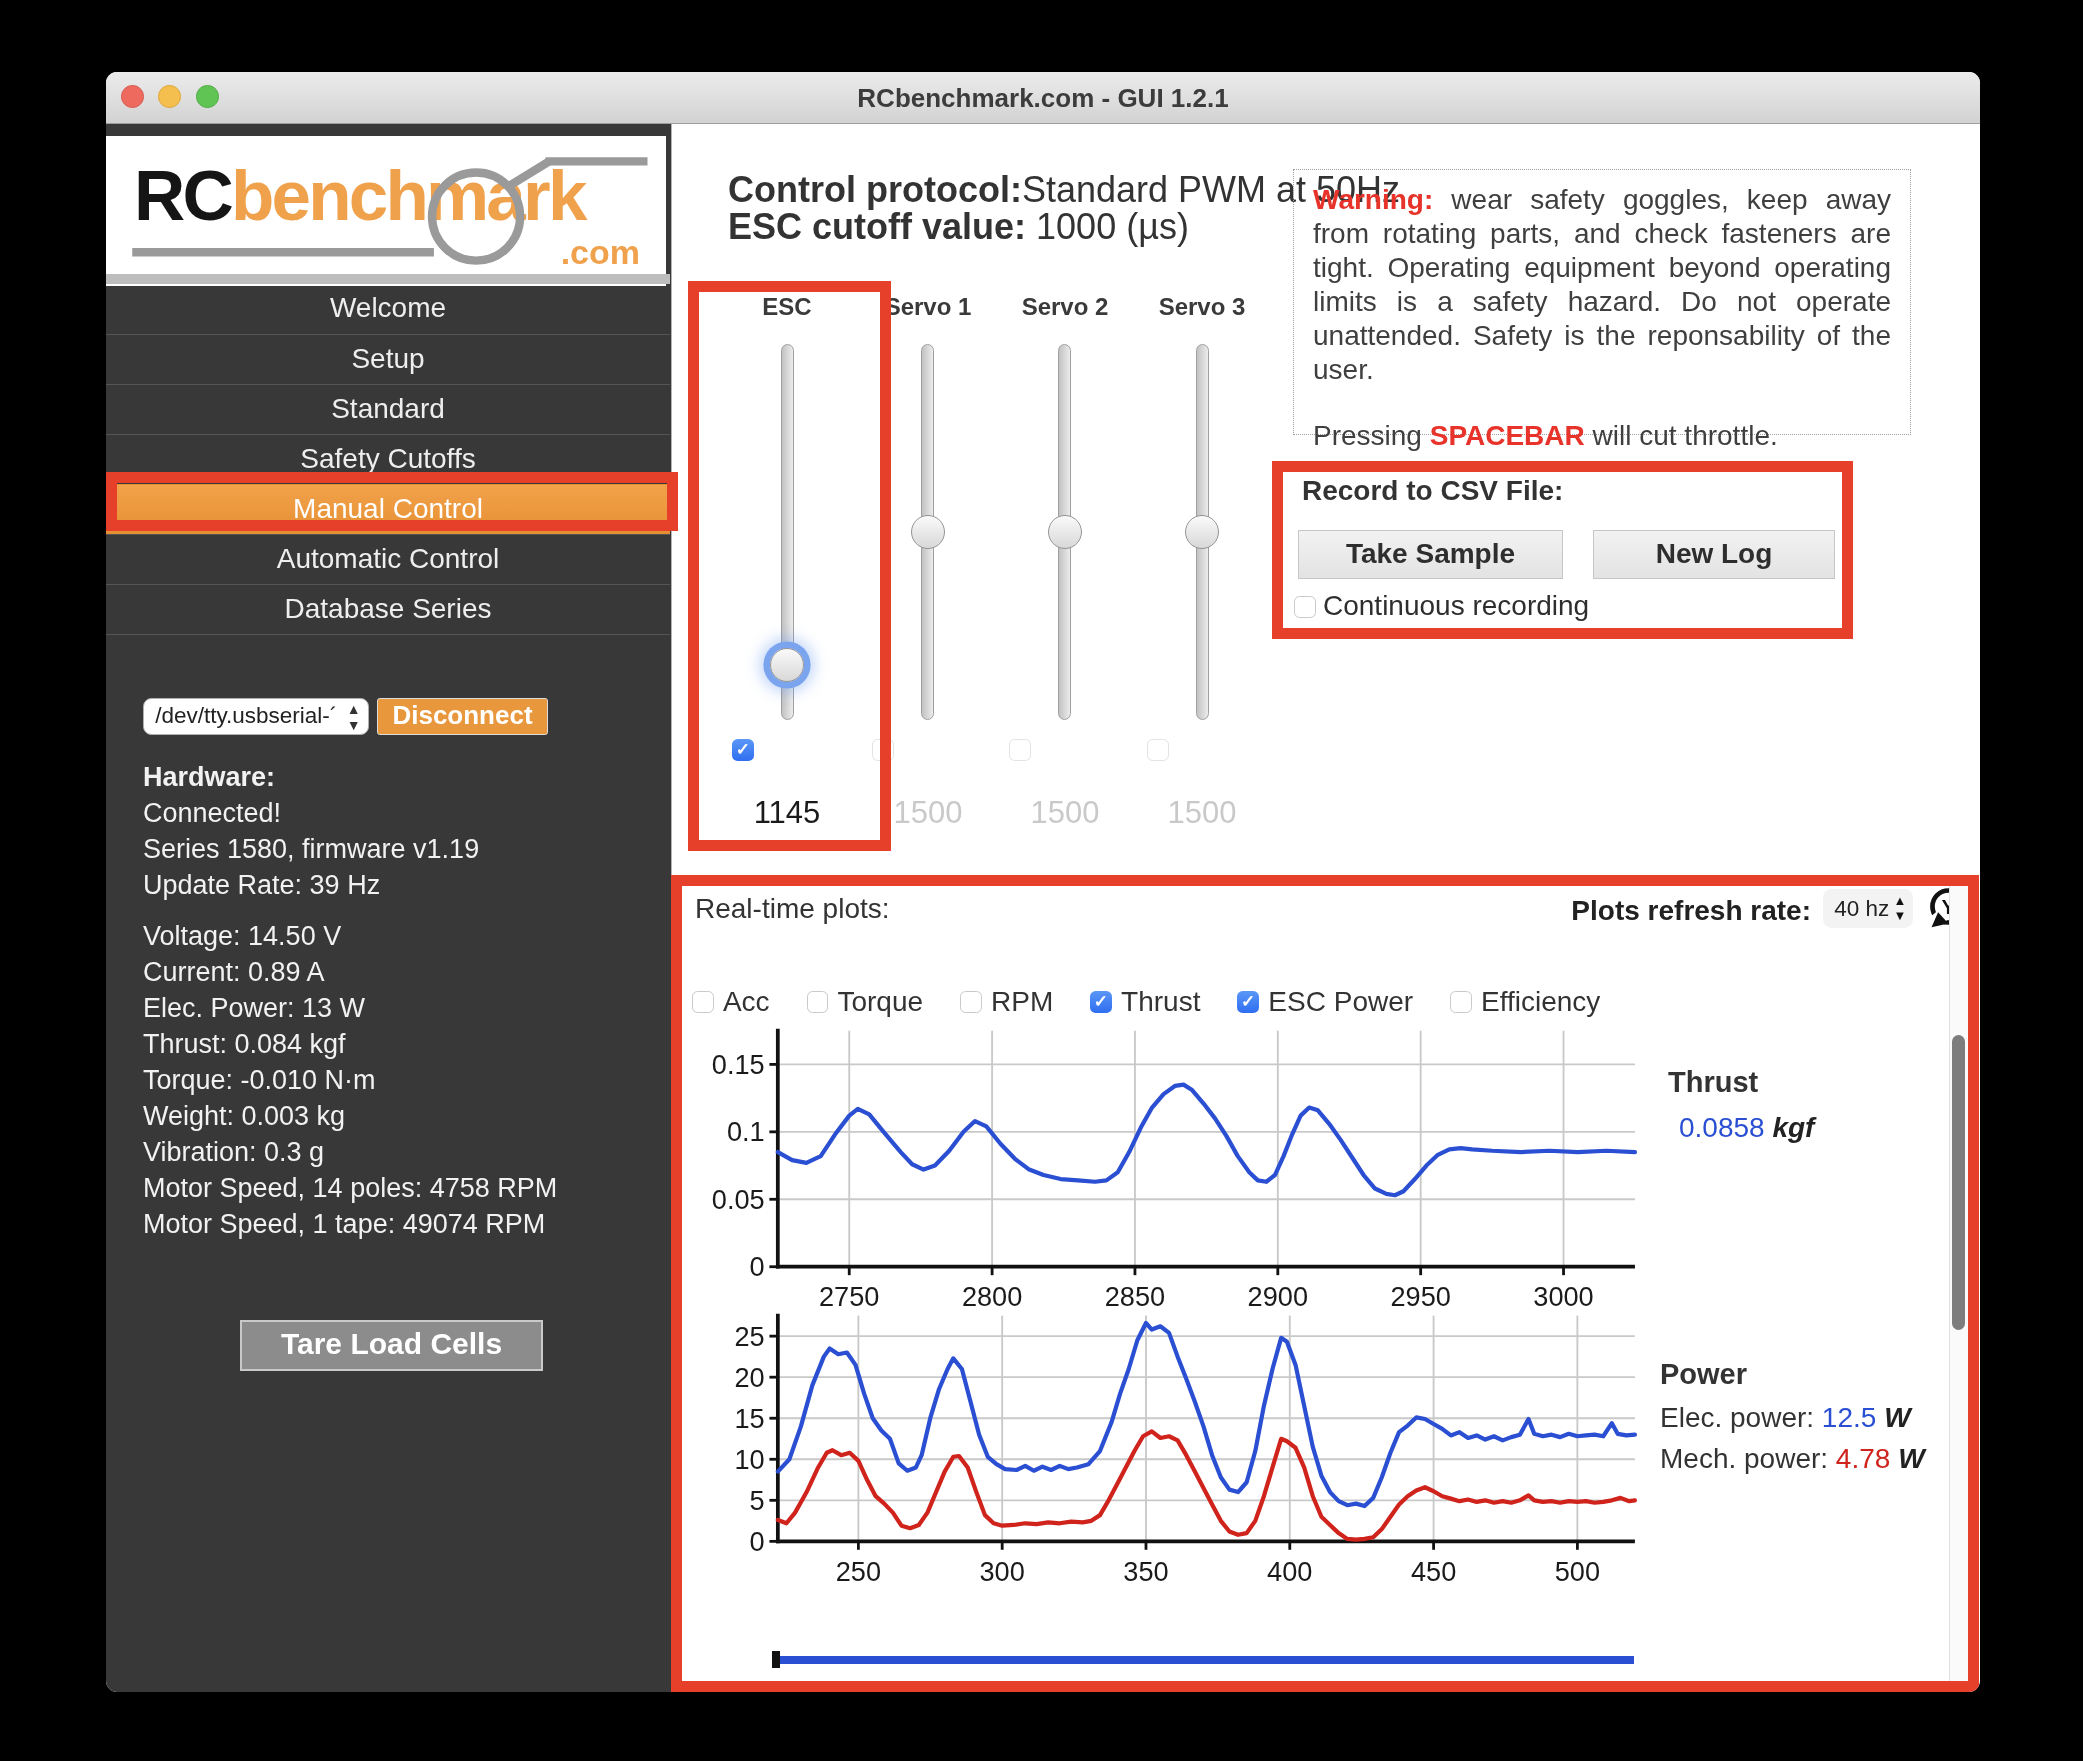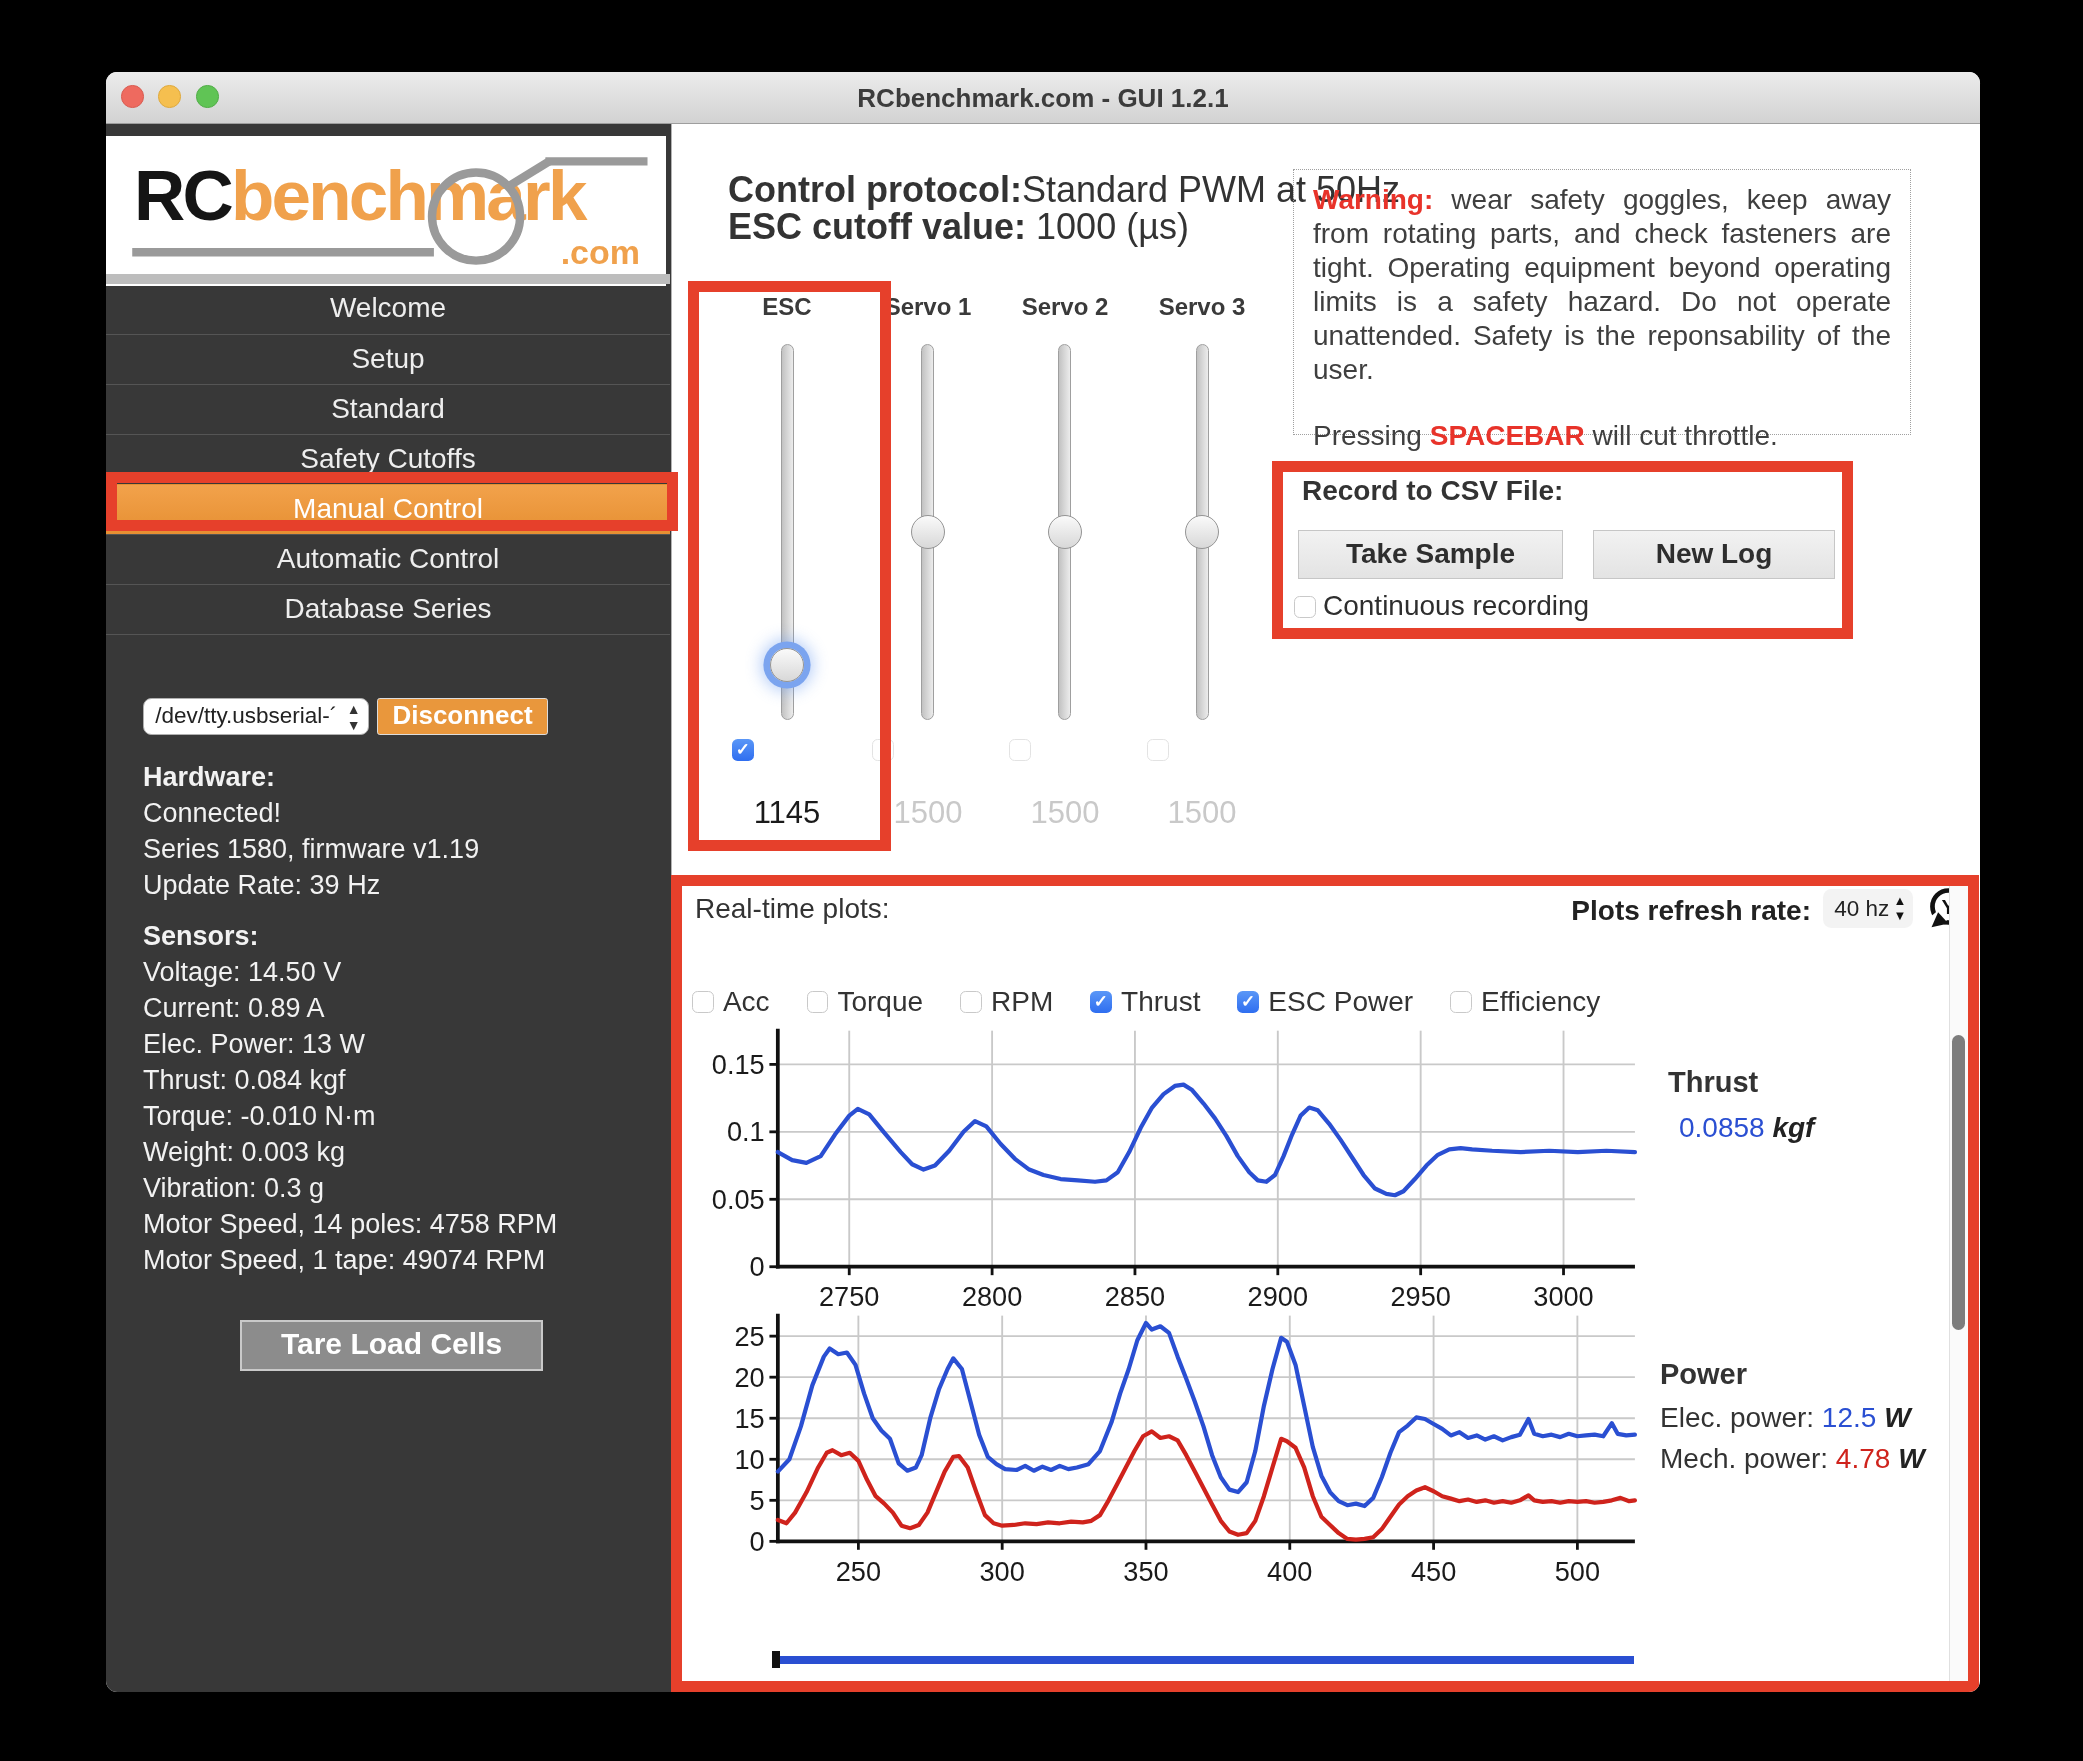--- a/index.html
+++ b/index.html
@@ -129,21 +129,20 @@
       </div>
       <div id="disconnect-btn">Disconnect</div>
 
       <div class="side-block" id="hardware-block" style="top:635px;">
           <div class="side-heading">Hardware:</div>
           <div>Connected!</div>
           <div>Series 1580, firmware v1.19</div>
           <div>Update Rate: 39 Hz</div>
         </div>
       <div class="side-block" id="sensors-block" style="top:794px;">
-          <div class="side-heading">Sensors:</div>
           <div>Voltage: 14.50 V</div>
           <div>Current: 0.89 A</div>
           <div>Elec. Power: 13 W</div>
           <div>Thrust: 0.084 kgf</div>
           <div>Torque: -0.010 N·m</div>
           <div>Weight: 0.003 kg</div>
           <div>Vibration: 0.3 g</div>
           <div>Motor Speed, 14 poles: 4758 RPM</div>
           <div>Motor Speed, 1 tape: 49074 RPM</div>
         </div>

